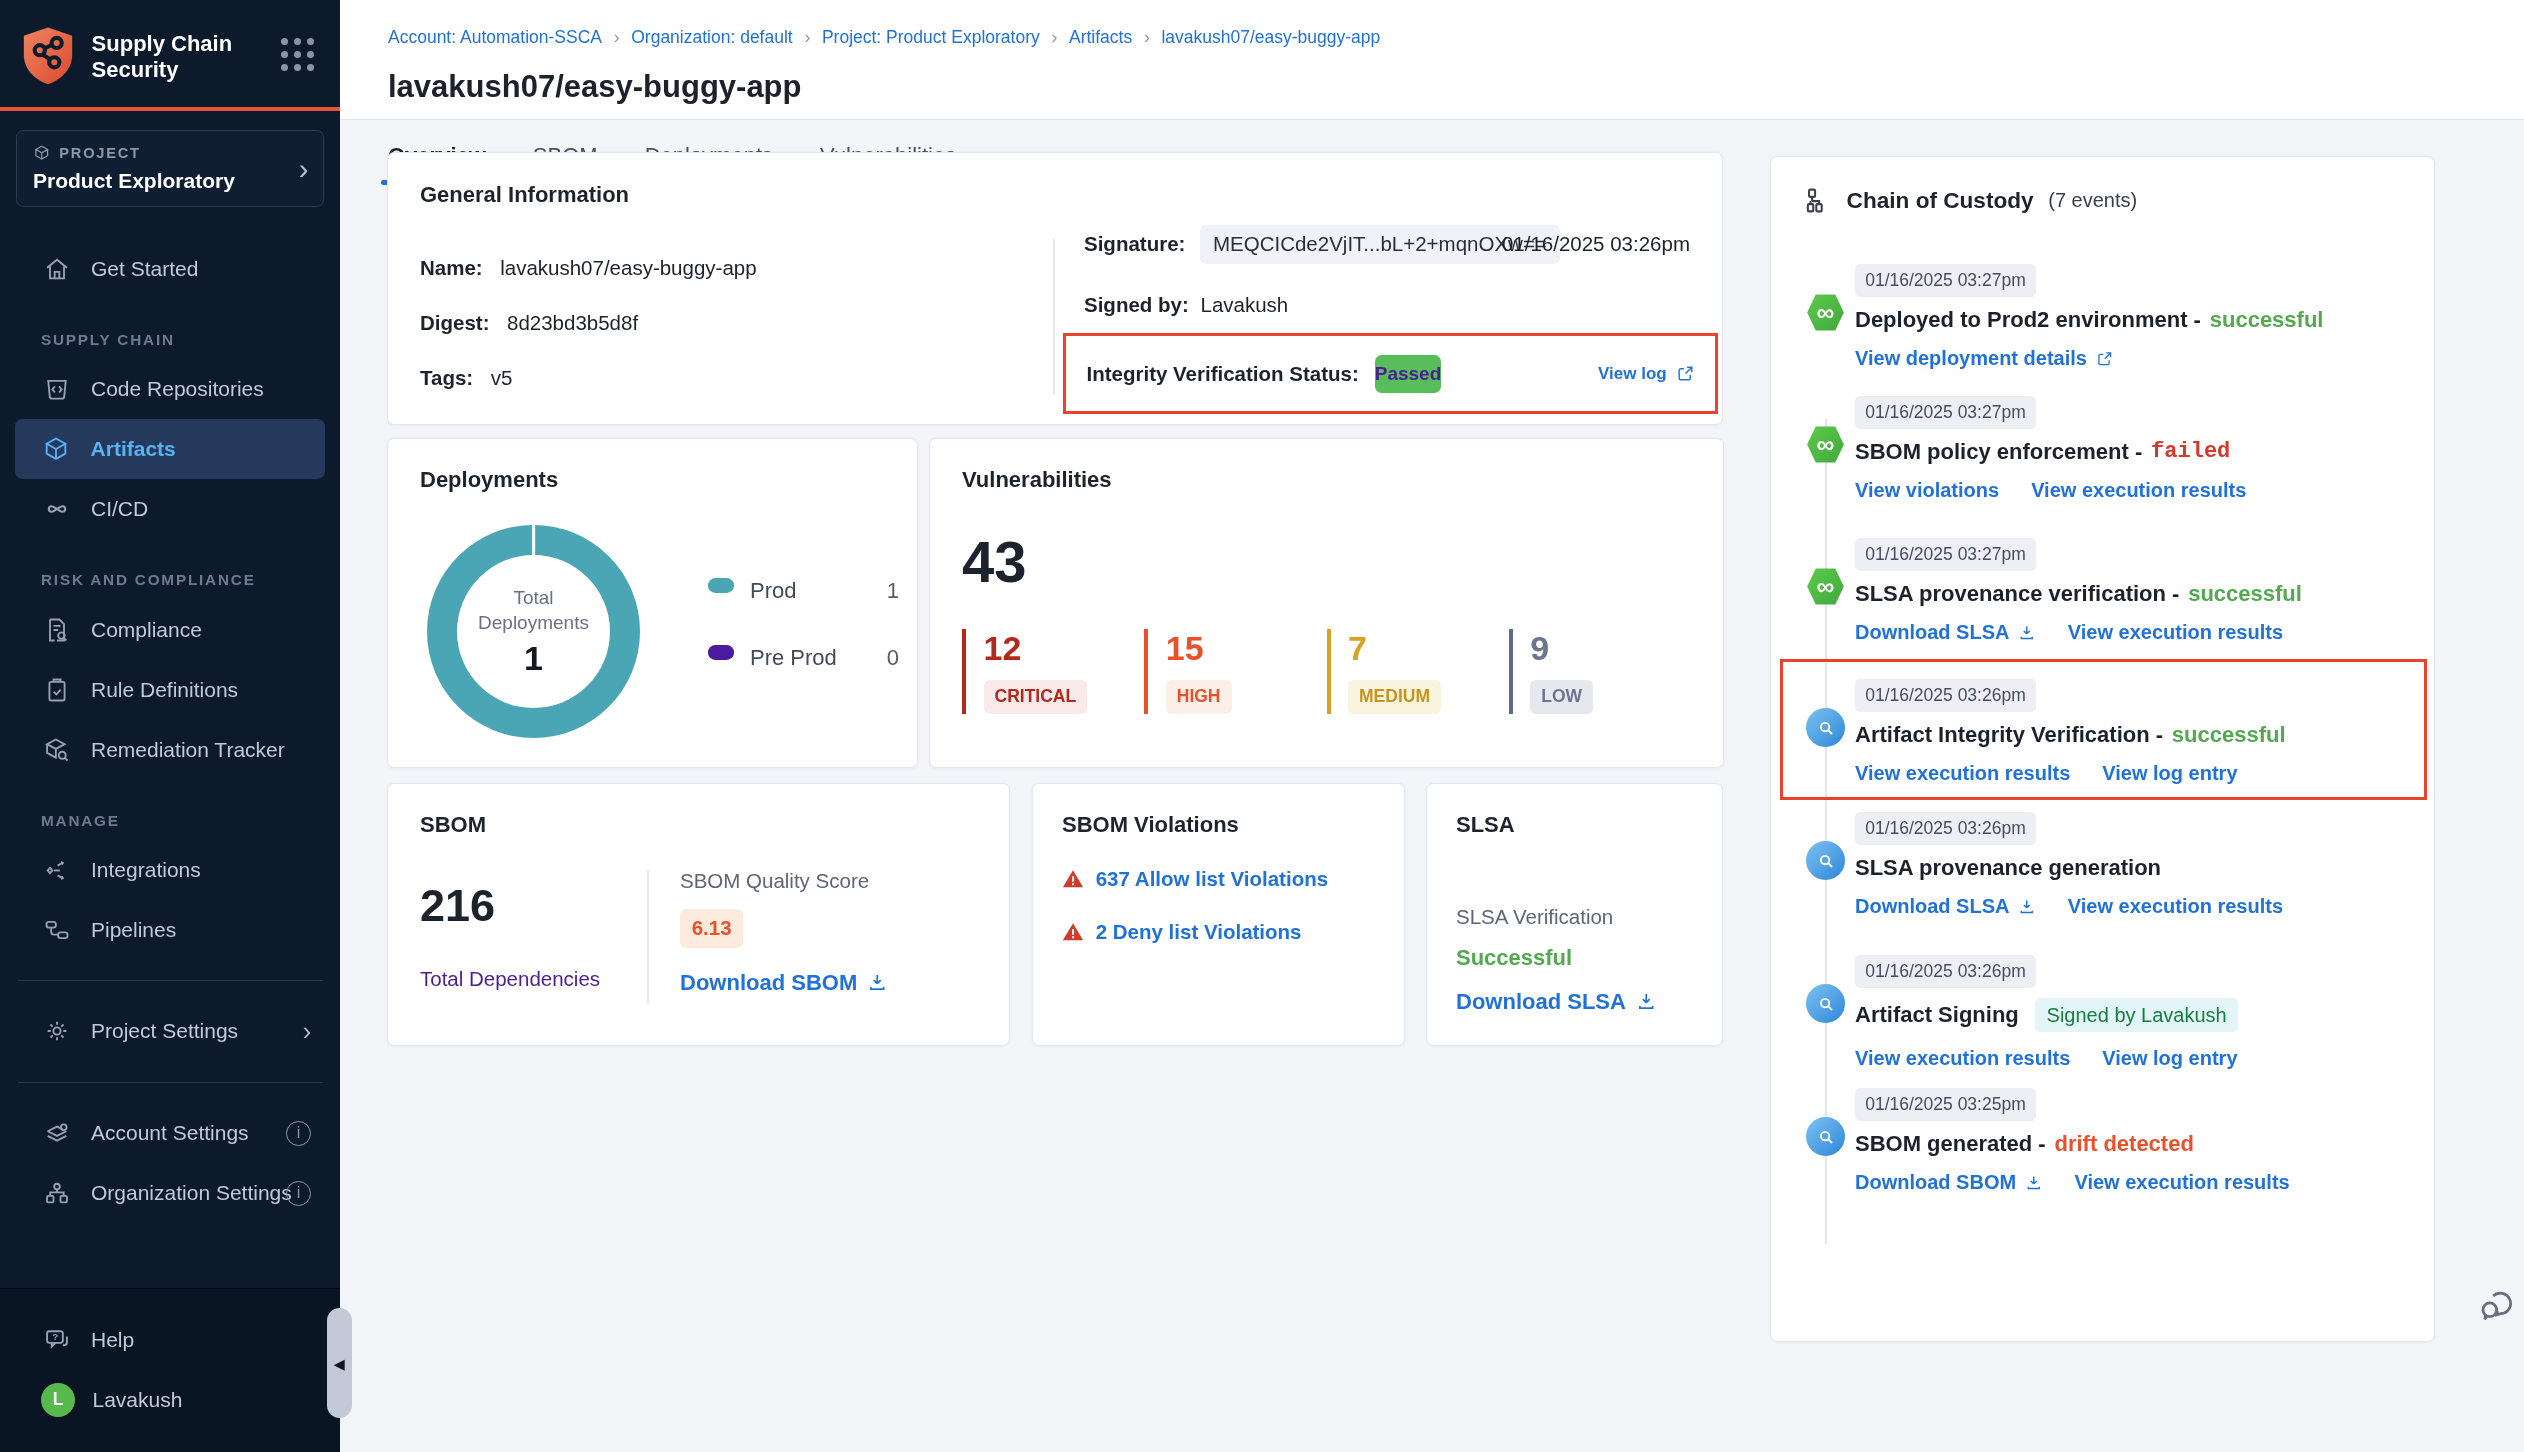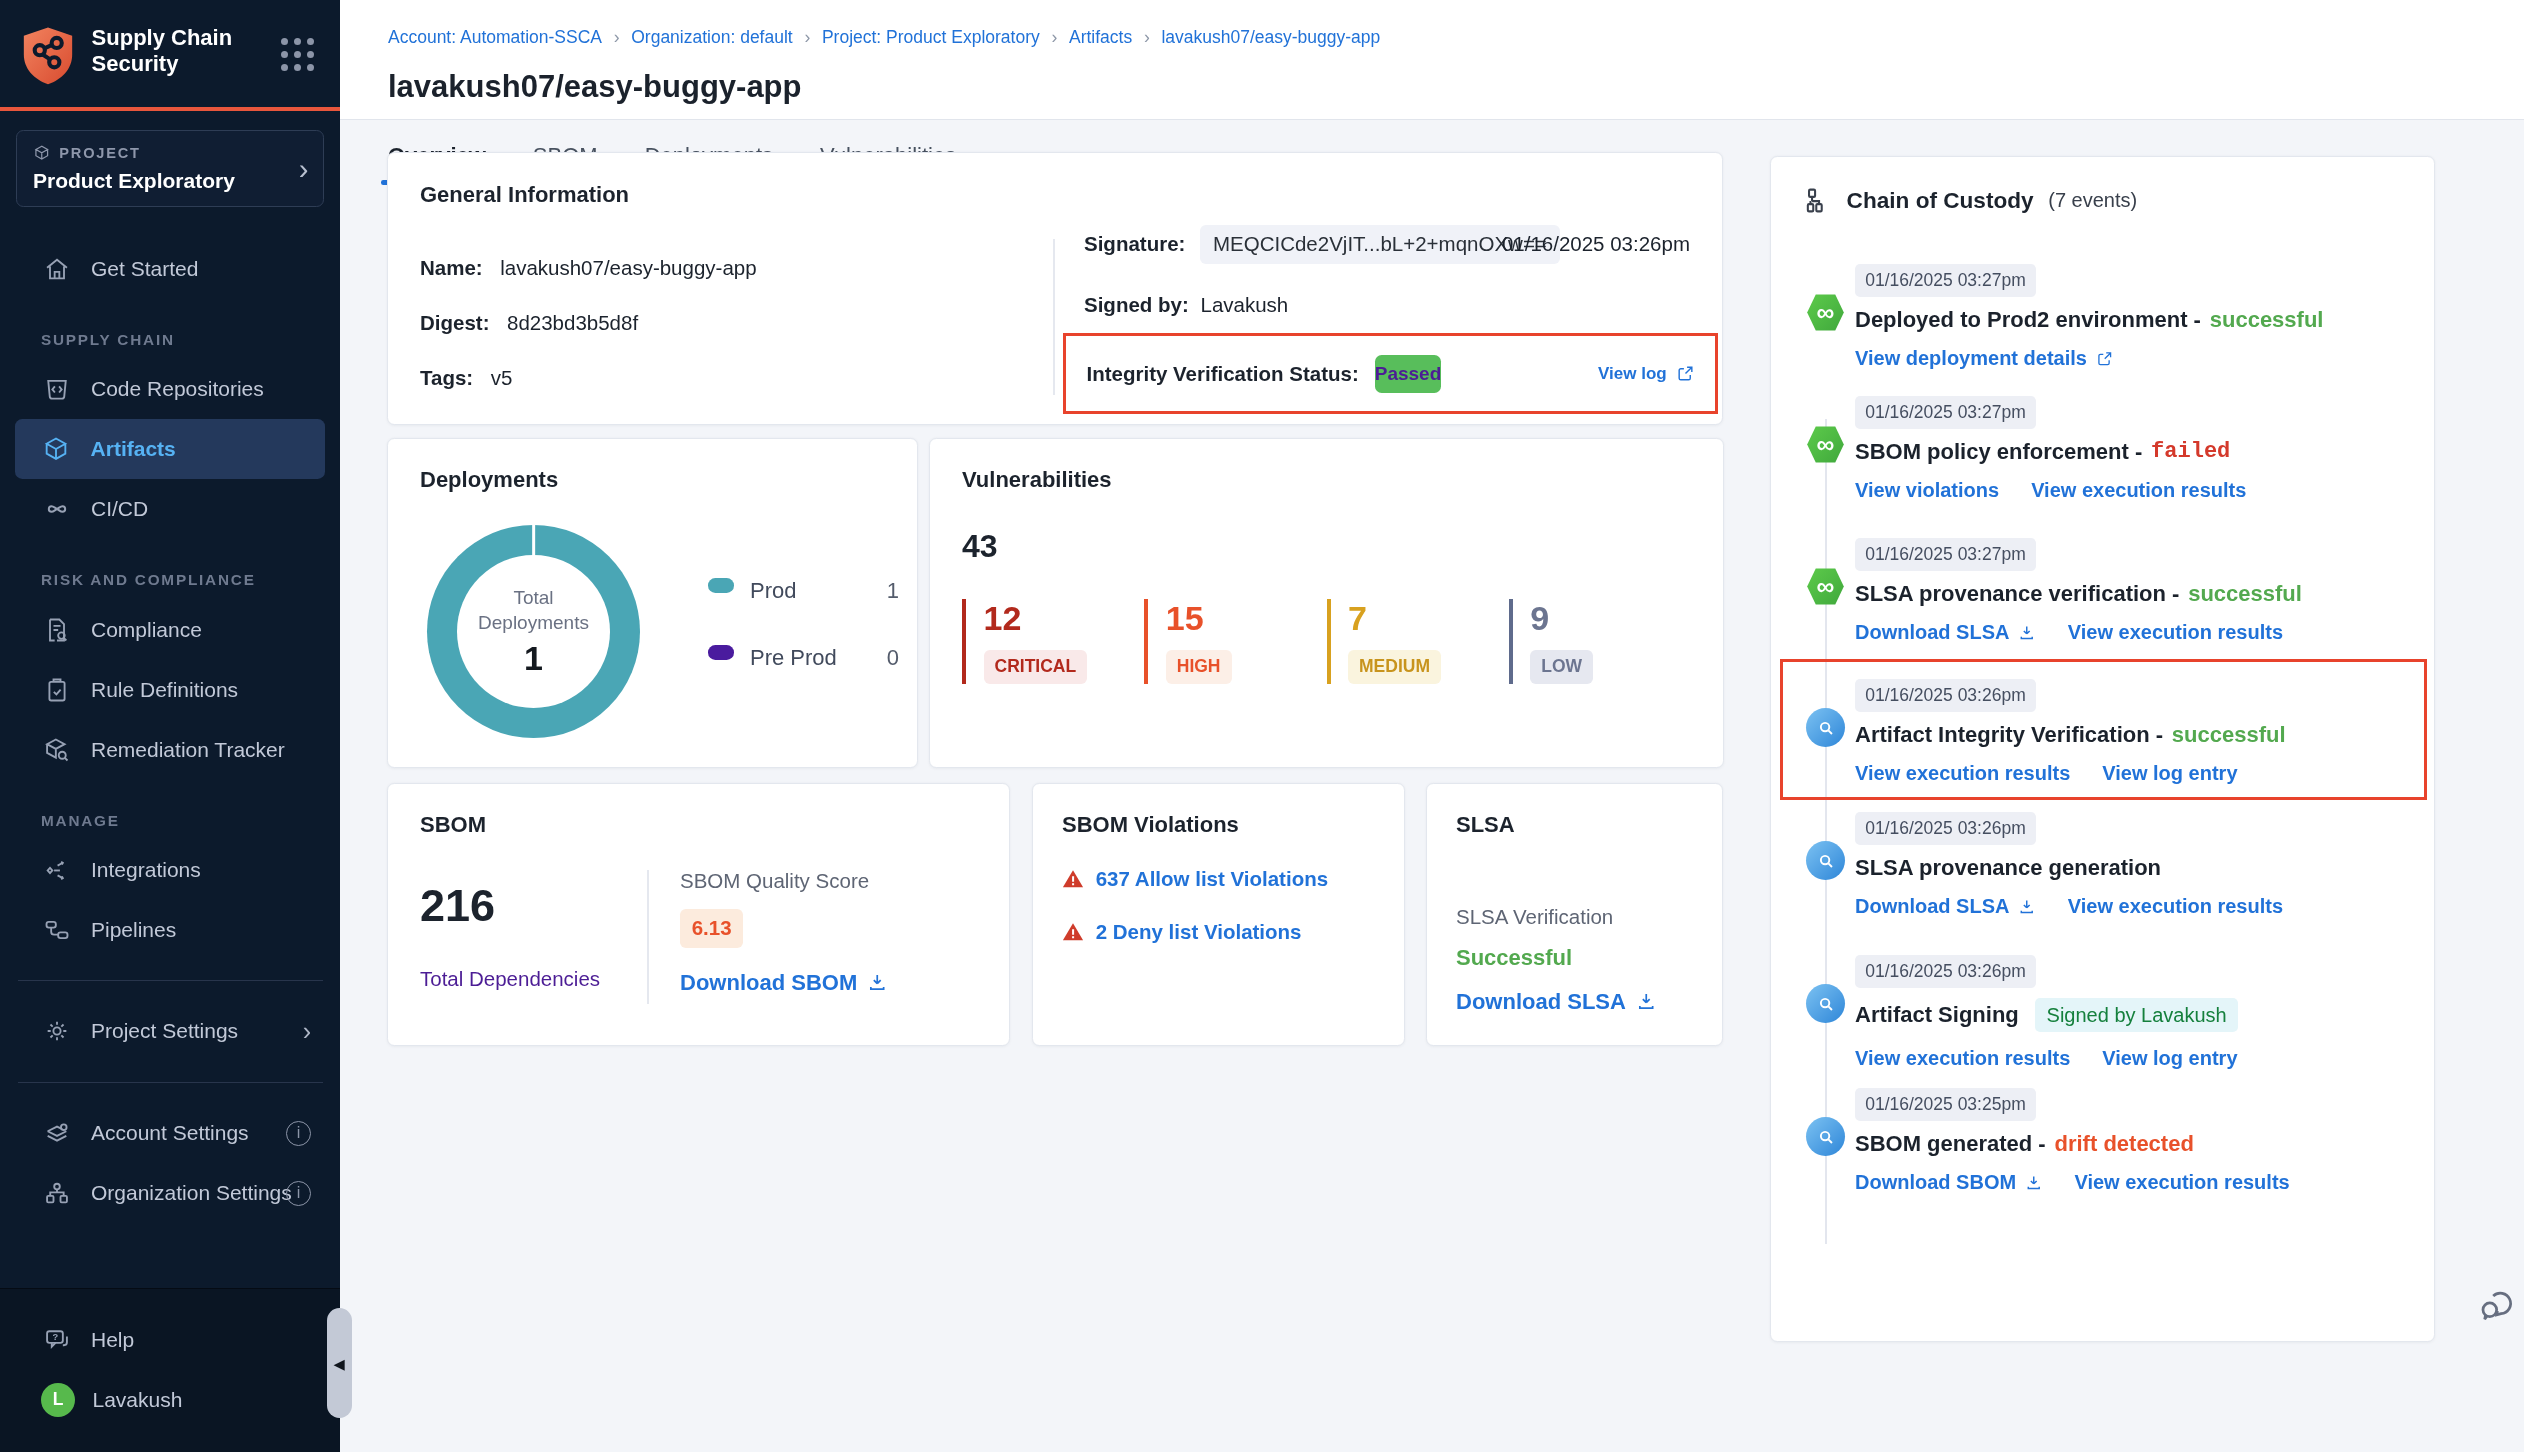--- a/index.html
+++ b/index.html
@@ -1,21 +1,21 @@
 <!DOCTYPE html>
 <html style="font-size:11.7px"><head>
 <meta charset="utf-8">
 <style>
   * { box-sizing: border-box; margin: 0; padding: 0; }
   html,body { width:2525px; height:1452px; overflow:hidden; }
   body { font-family:"Liberation Sans", sans-serif; background:#F3F5F9; color:#1C232D; }
 
   
   .sidebar { position:absolute; left:0; top:0; width:340px; height:1452px; background:#0C1A2C; z-index:5; }
-  .logo-row { display:flex; padding:25px 19px 19px 19px; position:relative; }
+  .logo-row { display:flex; align-items:center; padding:25px 19px 19px 19px; position:relative; }
   .logo-shield { width:58px; height:63px; flex:none; }
   .app-title { color:#FFFFFF; font-size:22px; font-weight:700; line-height:26px; margin-left:14.6px; width:168px; }
   .grid-icon { position:absolute; right:26px; top:38px; display:grid; grid-template-columns:repeat(3,7.3px); grid-gap:5.8px; }
   .grid-icon i { width:7.3px; height:7.3px; border-radius:50%; background:#8C95A8; }
   .orange-bar { height:4.4px; background:#E8563C; }
 
   .project-card { margin:19px 16px 0 16px; background:#101E33; border:1.5px solid #2E3D55; border-radius:7.3px; padding:13px 16px; position:relative; }
   .project-label { display:flex; align-items:center; color:#8E97AB; font-size:14.6px; letter-spacing:1.8px; font-weight:700; }
   .project-label svg { margin-right:8.8px; }
   .project-name { color:#FFFFFF; font-size:21px; font-weight:600; margin-top:7.3px; }
@@ -74,21 +74,21 @@
   .donut-label { font-size:19px; color:#6A7183; line-height:25px; width:117px; }
   .donut-total { font-size:34px; font-weight:700; color:#14191F; margin-top:4.4px; }
   .legend { position:absolute; left:320px; top:139px; width:191px; }
   .legend-row { display:flex; align-items:flex-start; margin-bottom:41px; }
   .legend-dot { width:26px; height:14.6px; border-radius:7.3px; flex:none; }
   .legend-name { font-size:22px; color:#414A5C; margin-left:16px; }
   .legend-val { margin-left:auto; font-size:22px; color:#545C6C; }
 
   
   .vul { left:589px; top:318px; width:795px; height:330px; padding:28px 32px; }
-  .vul-total { font-size:32px; font-weight:700; margin-top:35px; }
+  .vul-total { font-size:58px; font-weight:700; margin-top:35px; }
   .sev-row { display:flex; margin-top:34px; }
   .sev { width:185px; border-left:4.4px solid; padding-left:17.5px; }
   .sev-num { font-size:34px; font-weight:700; }
   .sev-badge { display:inline-block; margin-top:11.7px; font-size:17.5px; font-weight:700; padding:6.6px 11px; border-radius:5.8px; }
   .sev-critical { border-color:#B2291C; } .sev-critical .sev-num{color:#B2291C;} .sev-critical .sev-badge{color:#B2291C;background:#F9E9E9;}
   .sev-high { border-color:#E8512A; } .sev-high .sev-num{color:#E8512A;} .sev-high .sev-badge{color:#E8512A;background:#FCEFE7;}
   .sev-medium { border-color:#D8A11F; } .sev-medium .sev-num{color:#D8A11F;} .sev-medium .sev-badge{color:#C8941D;background:#FAF4DE;}
   .sev-low { border-color:#5F6B8C; } .sev-low .sev-num{color:#6C7590;} .sev-low .sev-badge{color:#6C7590;background:#E6E8F0;}
 
   

